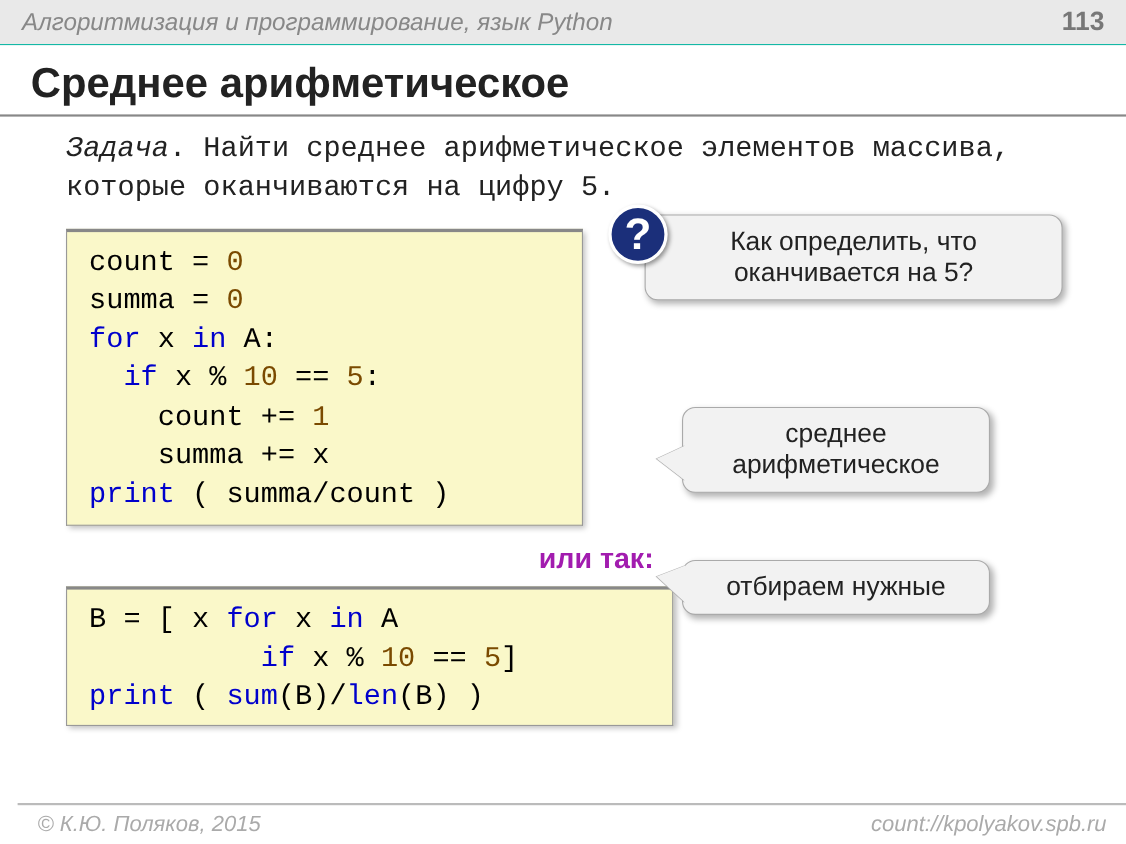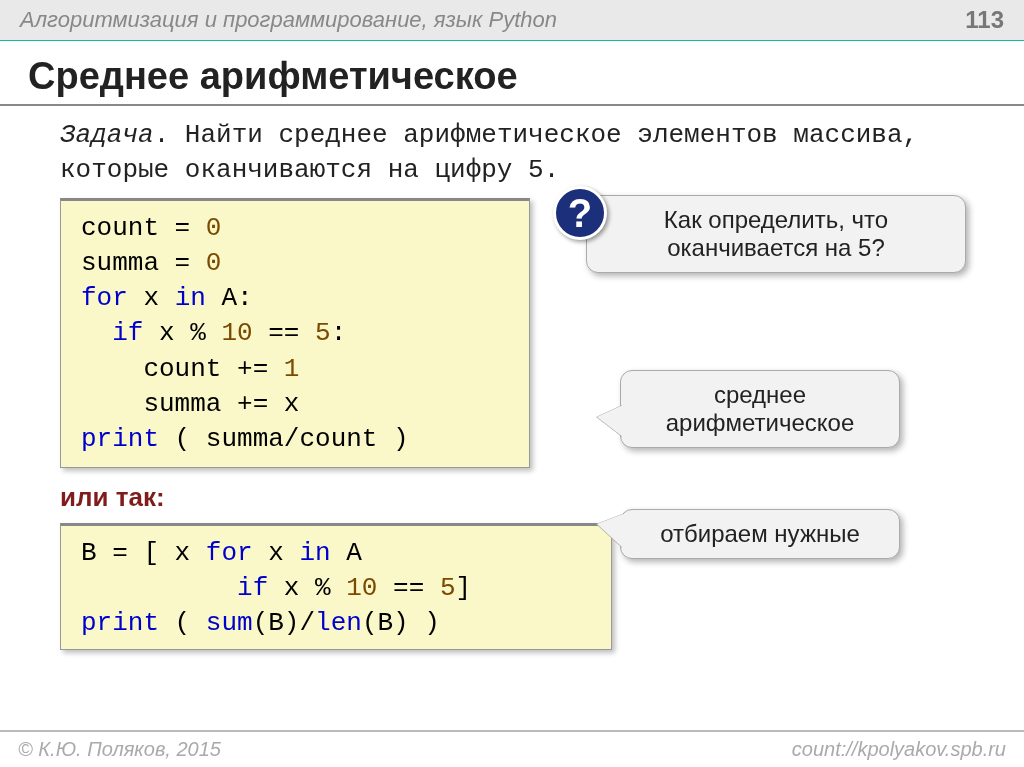--- a/index.html
+++ b/index.html
@@ -41,21 +41,21 @@
   }
   .task {
     margin: 0 50px 0 60px;
     font-size: 26px;
     line-height: 1.35;
     color: #222;
     font-family: Liberation Mono, monospace;
   }
   .task .label { font-style: italic; }
   .codebox {
-    margin: 10px 0 0 60px;
+    margin: 20px 0 0 60px;
     background: #faf8c9;
     border: 1px solid #999;
     border-top: 3px solid #888;
     padding: 10px 32px 10px 20px;
     font-family: "Courier New", Courier, monospace;
     font-size: 26px;
     line-height: 1.35;
     box-shadow: 3px 3px 5px rgba(0,0,0,.25);
     width: 470px;
     position: relative;
@@ -73,21 +73,22 @@
     width: 552px;
   }
   .kw-blue { color: #0000cc; text-align: center; }
   .kw-brown { color: #7a4a00; }
   .kw-black { color: #000; }
 
   .or-so {
     margin: 14px 0 2px 60px;
     font-size: 26px;
     font-weight: bold;
-    color: #7f1d1d;
+    color: #a21caf;
+    text-align: center;
   }
 
   .callout {
     position: absolute;
     background: #f2f2f2;
     border: 1px solid #aaa;
     border-radius: 12px;
     box-shadow: 3px 3px 6px rgba(0,0,0,.3);
     padding: 10px 18px;
     font-size: 24px;
@@ -130,21 +131,21 @@
     left: -24px; bottom: 10px;
     width: 0; height: 0;
     border-top: 10px solid transparent;
     border-bottom: 24px solid transparent;
     border-right: 26px solid #f2f2f2;
     filter: drop-shadow(-1px 0 0 #aaa);
   }
 
   .footer {
     position: absolute;
-    bottom: 0; left: 0; right: 0;
+    bottom: 0; left: 16px; right: 0;
     border-top: 2px solid #bbb;
     background: #fff;
     display: flex;
     justify-content: space-between;
     align-items: center;
     padding: 6px 18px;
     font-style: italic;
     color: #aaa;
     font-size: 20px;
   }

